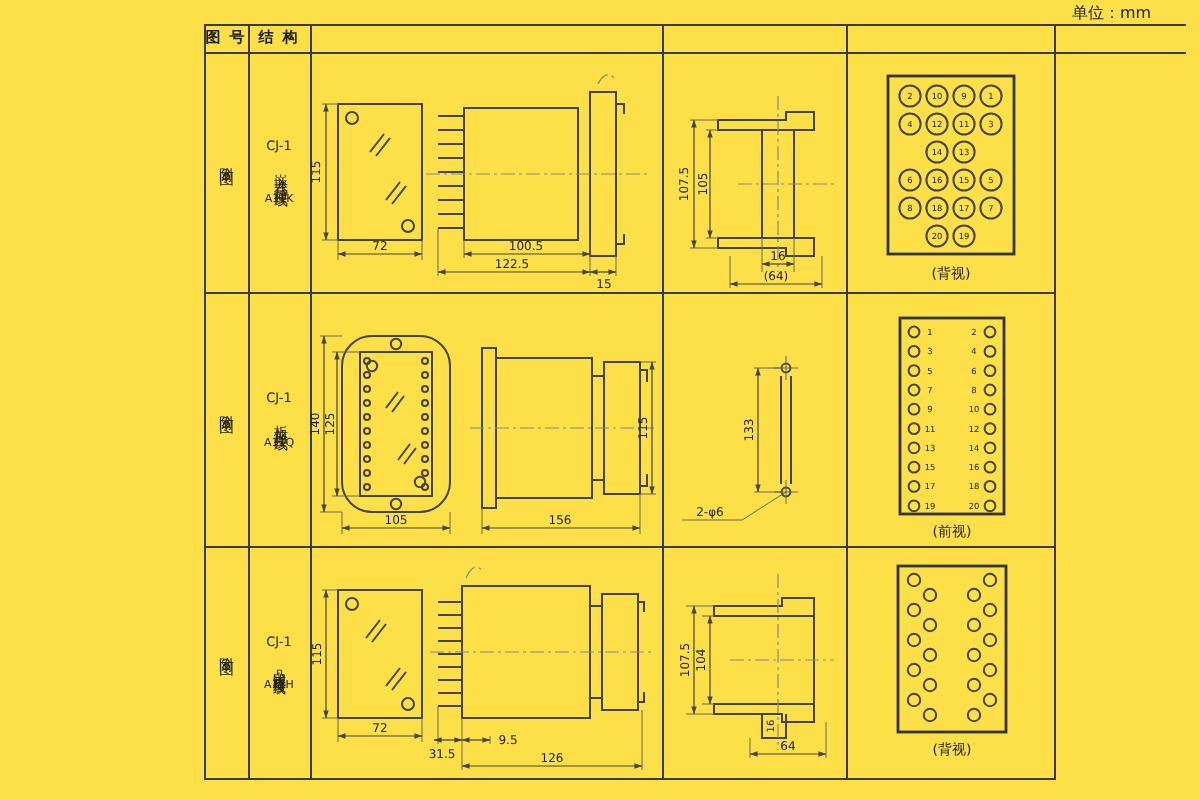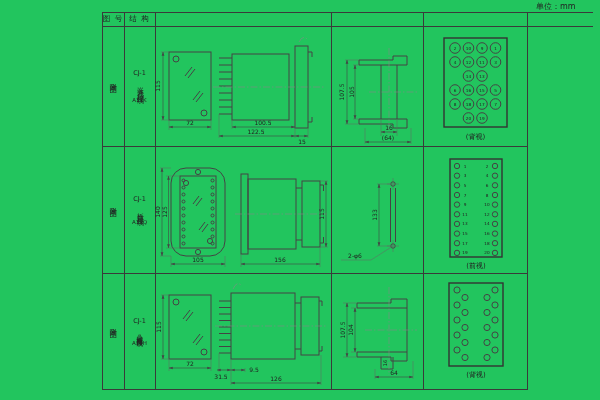--- a/index.html
+++ b/index.html
@@ -1,21 +1,21 @@
 <!DOCTYPE html>
 <html><head>
 <meta charset="utf-8">
 <style>
   html,body{margin:0;padding:0;background:#e8e8e8;}
-  .page{position:relative;width:600px;height:400px;background:#22c55e;overflow:hidden;
+  .page{position:relative;width:600px;height:400px;background:#fde047;overflow:hidden;
         font-family:"DejaVu Sans","Liberation Sans",sans-serif;color:#222;}
   .hl{position:absolute;height:1px;background:#3a3a3a;}
   .vl{position:absolute;width:1px;background:#3a3a3a;}
   .cell{position:absolute;display:flex;align-items:center;justify-content:center;text-align:center;}
-  .hdr{font-size:7.5px;color:#222;letter-spacing:1px;}
+  .hdr{font-size:7.5px;color:#222;letter-spacing:1px;font-weight:bold;}
   .unit{position:absolute;top:1px;left:536px;font-size:8px;color:#222;}
   .vtext{writing-mode:vertical-rl;text-orientation:upright;letter-spacing:3px;font-size:7.5px;line-height:1;}
   .structcol{display:flex;flex-direction:column;align-items:center;gap:4px;}
   .model{font-size:6.5px;text-align:right;}
   .code{font-size:5.5px;}
   .desc{writing-mode:vertical-rl;text-orientation:upright;letter-spacing:2px;font-size:7px;line-height:1;}
   svg .ln{fill:none;stroke:#444;stroke-width:1;}
   svg .lnb{fill:none;stroke:#333;stroke-width:1.4;}
   svg .cl{fill:none;stroke:#888;stroke-width:.6;stroke-dasharray:7 2 1.5 2;}
   svg .dim{fill:none;stroke:#444;stroke-width:.6;marker-start:url(#arr);marker-end:url(#arr);}

